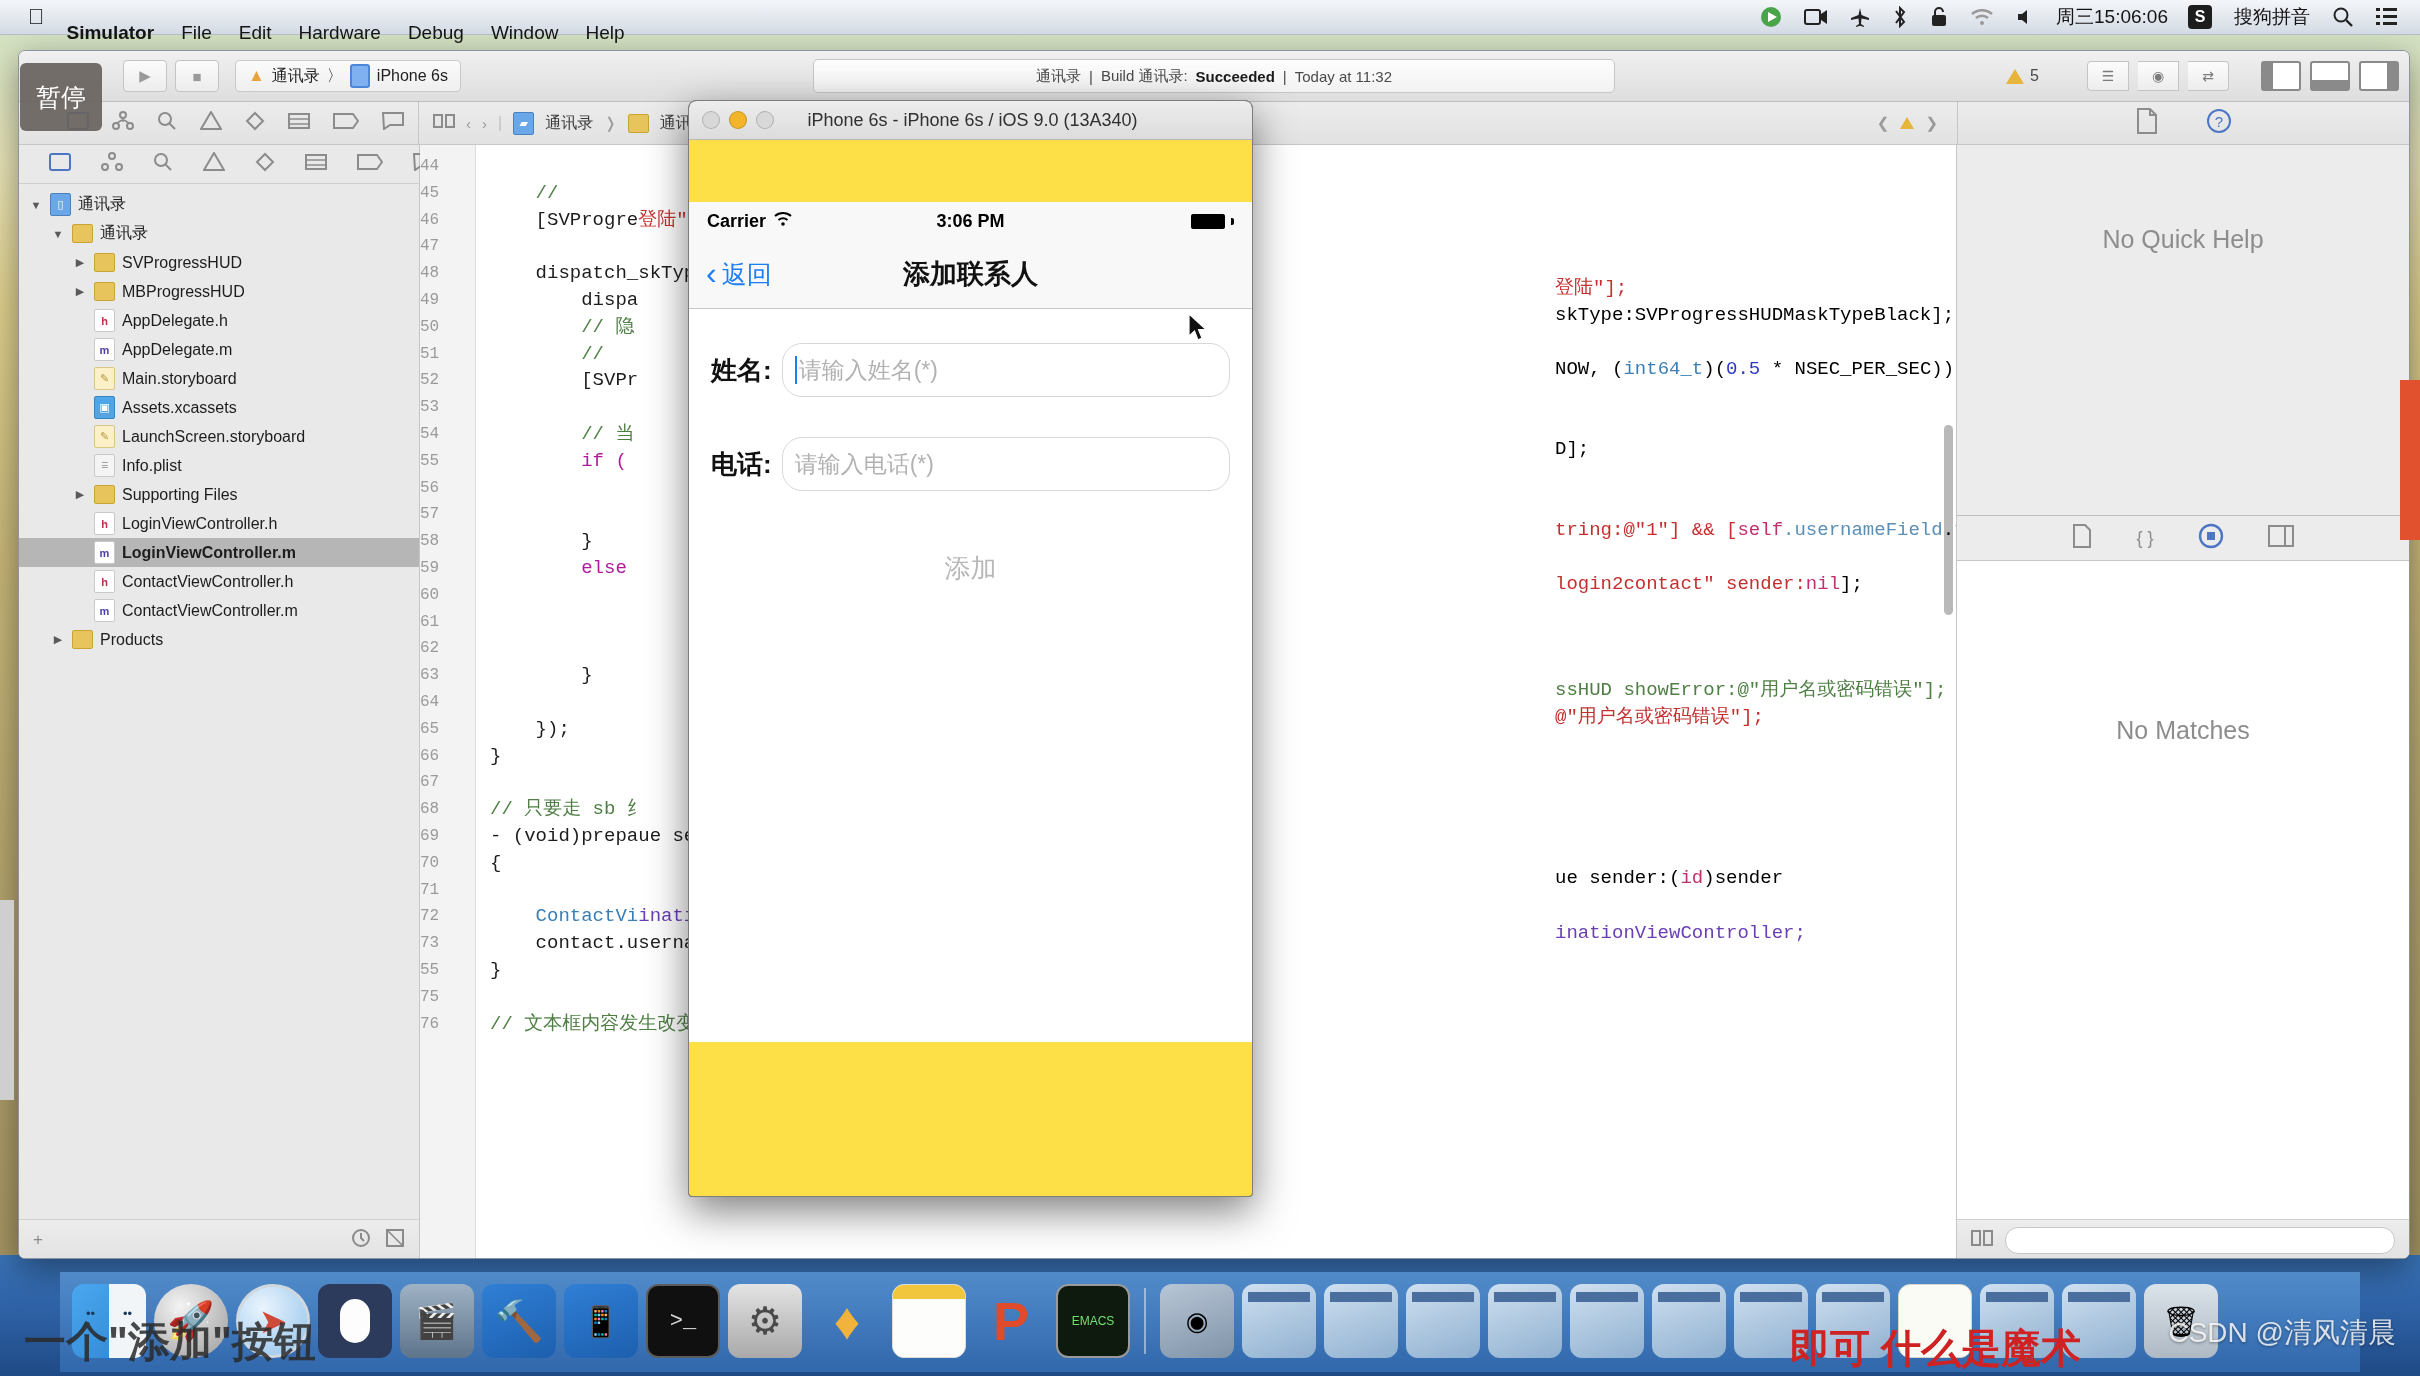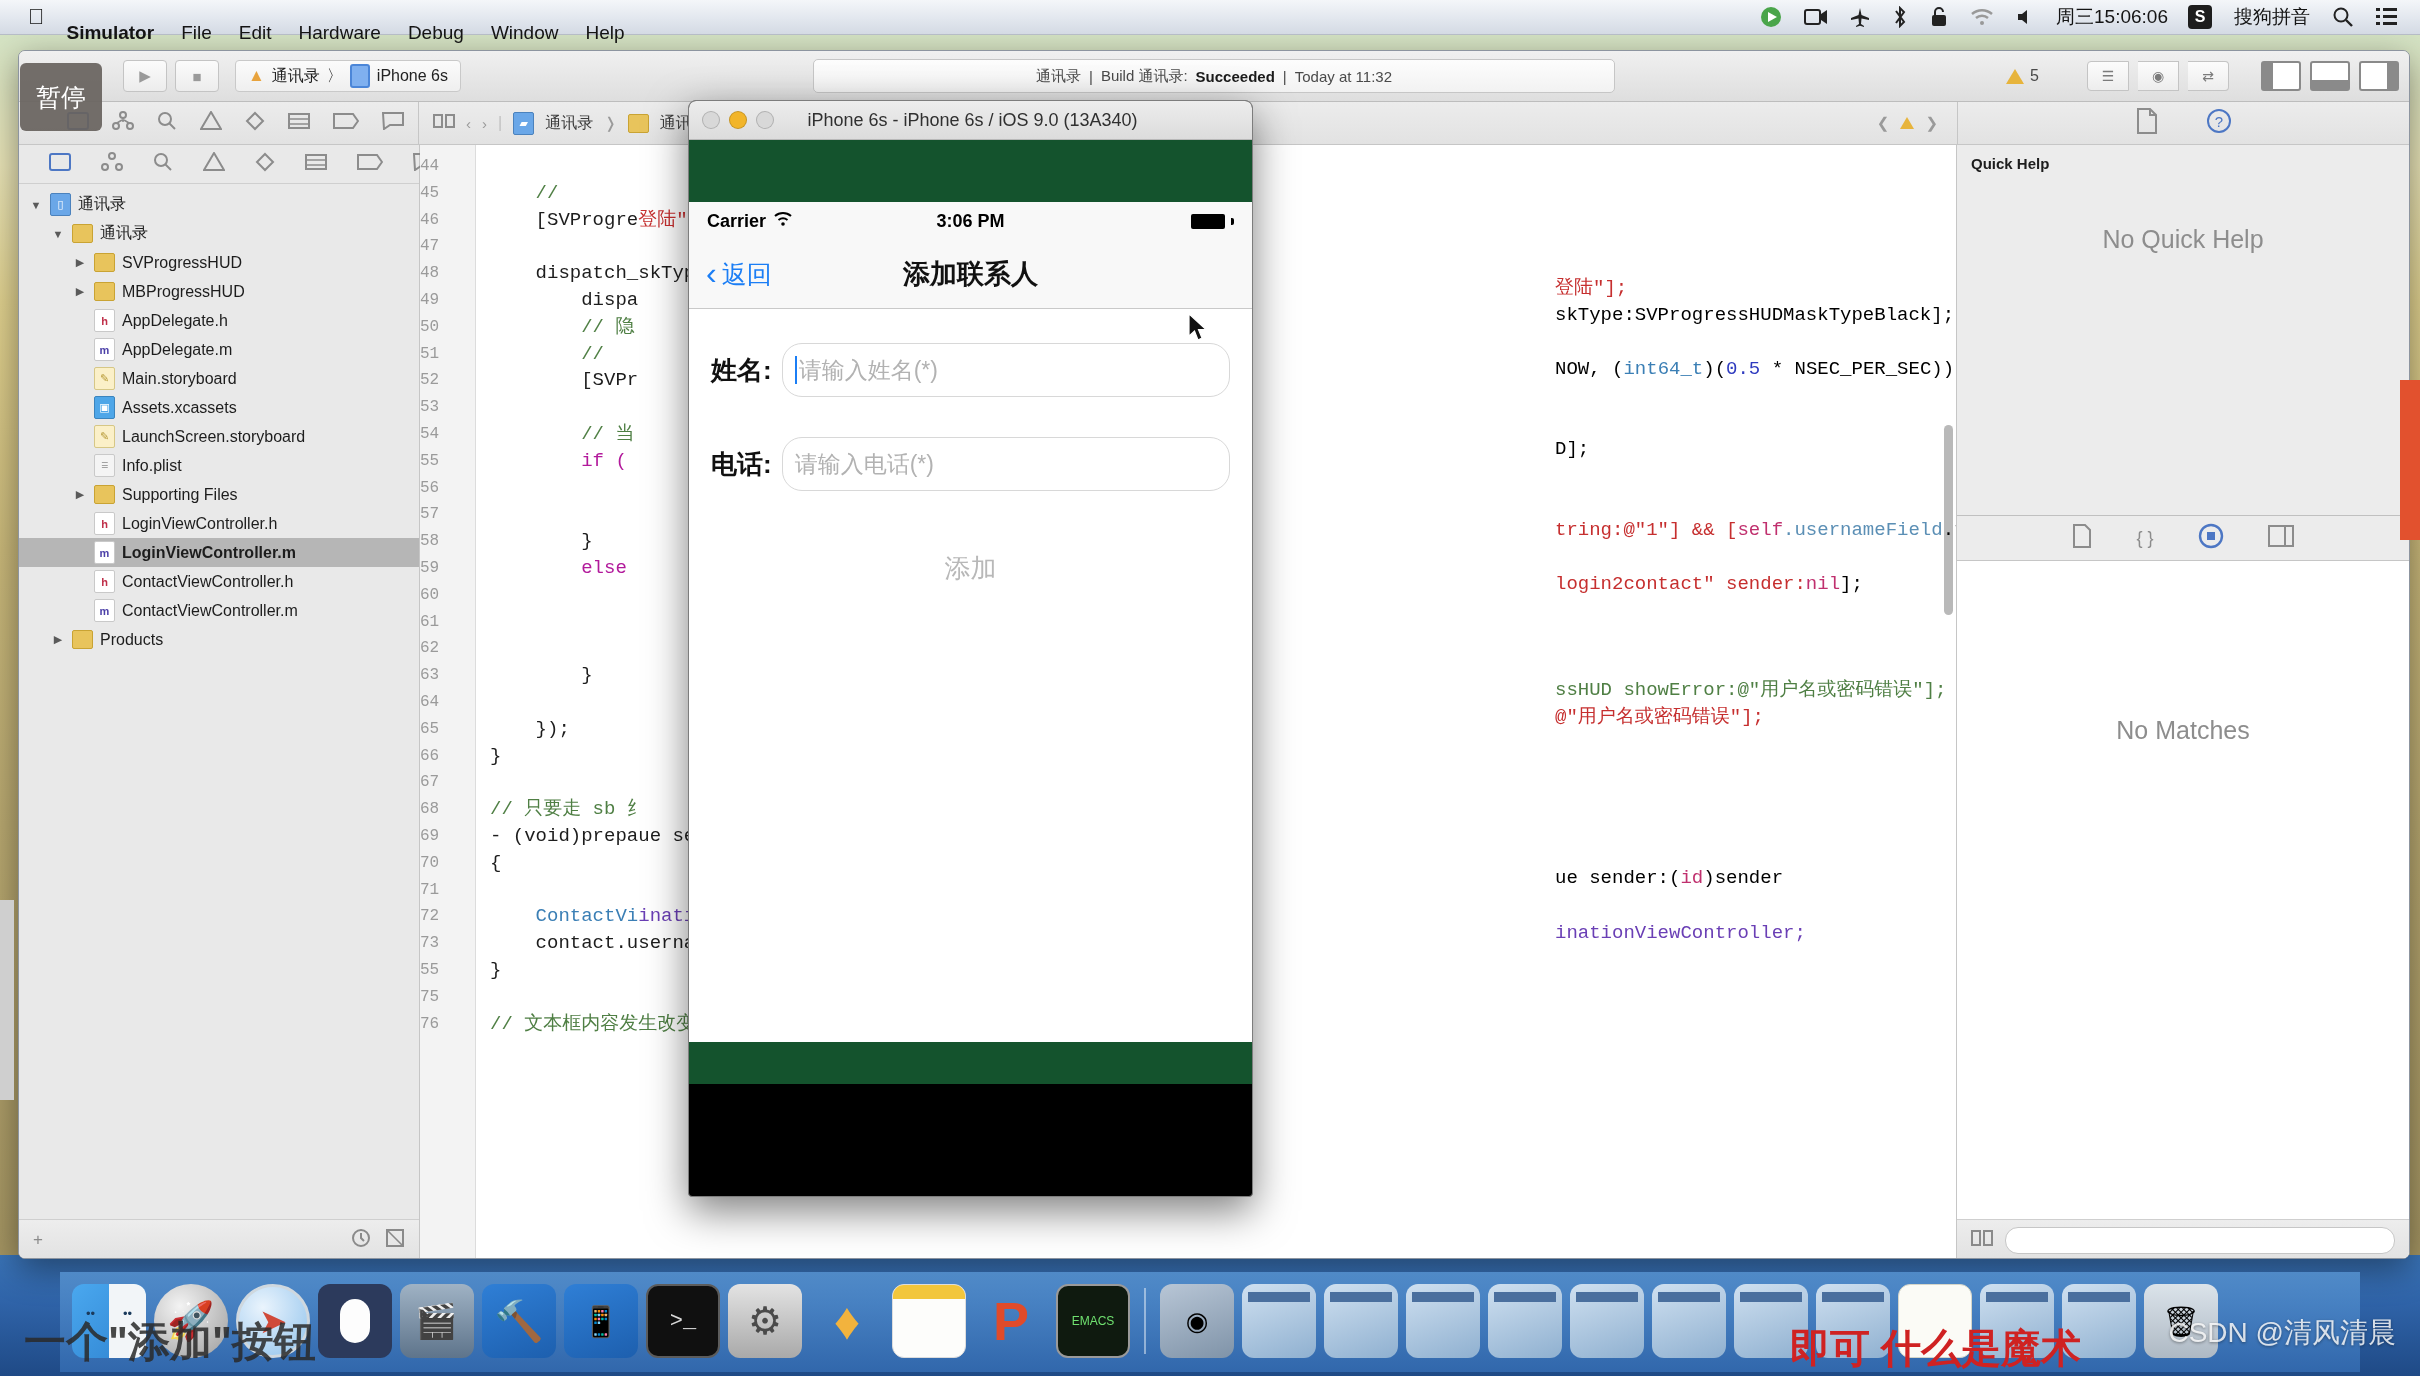--- a/index.html
+++ b/index.html
@@ -127,21 +127,21 @@
   
   #sim{position:absolute;left:688px;top:100px;width:563px;height:1095px;
     background:#000;border:1px solid #7d7d7d;border-radius:8px 8px 4px 4px;
     box-shadow:0 14px 40px rgba(0,0,0,.5);overflow:hidden;z-index:30;}
   #sim-title{height:38px;background:linear-gradient(180deg,#ededed,#dcdcdc);
     border-bottom:1px solid #b8b8b8;display:flex;align-items:center;position:relative;}
   #sim-title .dots{display:flex;gap:9px;margin-left:13px;}
   .dot{width:16px;height:16px;border-radius:50%;border:1px solid rgba(0,0,0,.18);}
   .dot.r{background:#d8d8d8;}.dot.y{background:#f2b52a;}.dot.g{background:#d8d8d8;}
   #sim-title .t{position:absolute;left:4px;right:0;text-align:center;font-size:18px;color:#303030;}
-  #sim-screen{height:944px;background:#14532d;position:relative;}
+  #sim-screen{height:1056px;background:#fde047;position:relative;}
   #sim-app{position:absolute;left:0;right:0;top:62px;height:840px;background:#fff;}
   #ios-status{height:38px;display:flex;align-items:center;padding:0 18px;font-size:18px;
     color:#000;font-weight:bold;position:relative;background:#f8f8f8;}
   #ios-status .right{position:absolute;right:18px;display:flex;align-items:center;gap:6px;}
   .batt{width:34px;height:15px;background:#000;border-radius:2px;}
   .batt-tip{width:3px;height:7px;background:#000;border-radius:0 2px 2px 0;}
   .wifi{font-size:17px;}
   #ios-nav{height:68px;background:#f8f8f8;border-bottom:1px solid #c9c9c9;
     display:flex;align-items:center;position:relative;}
   #ios-nav .back{display:flex;align-items:center;gap:5px;margin-left:17px;color:#1b7ef5;font-size:25px;}
@@ -591,21 +591,20 @@
         <div style="position: absolute; left: 1135px; top: 372px; white-space: pre; font-family: &quot;Liberation Mono&quot;, &quot;DejaVu Sans Mono&quot;, monospace; font-size: 19px; line-height: 26.8px;"><span class="str">tring:@"1"] &amp;&amp; [</span><span class="pink">self</span><span class="prop">.usernameField</span><span>.text</span></div>
         <div style="position: absolute; left: 1135px; top: 426px; white-space: pre; font-family: &quot;Liberation Mono&quot;, &quot;DejaVu Sans Mono&quot;, monospace; font-size: 19px; line-height: 26.8px;"><span class="str">login2contact" sender:</span><span class="pink">nil</span><span>];</span></div>
         <div style="position: absolute; left: 1135px; top: 532px; white-space: pre; font-family: &quot;Liberation Mono&quot;, &quot;DejaVu Sans Mono&quot;, monospace; font-size: 19px; line-height: 26.8px;"><span class="cmt">ssHUD showError:@"用户名或密码错误"];</span></div>
         <div style="position: absolute; left: 1135px; top: 559px; white-space: pre; font-family: &quot;Liberation Mono&quot;, &quot;DejaVu Sans Mono&quot;, monospace; font-size: 19px; line-height: 26.8px;"><span class="str">@"用户名或密码错误"];</span></div>
         <div style="position: absolute; left: 1135px; top: 720px; white-space: pre; font-family: &quot;Liberation Mono&quot;, &quot;DejaVu Sans Mono&quot;, monospace; font-size: 19px; line-height: 26.8px;"><span>ue sender:(</span><span class="pink">id</span><span>)sender</span></div>
         <div style="position: absolute; left: 1135px; top: 775px; white-space: pre; font-family: &quot;Liberation Mono&quot;, &quot;DejaVu Sans Mono&quot;, monospace; font-size: 19px; line-height: 26.8px;"><span class="meth">inationViewController;</span></div>
       </div>
 
     <div id="inspector">
       <div class="insp-pane">
-        <div class="insp-head">Quick Help</div>
         <div class="insp-empty">No Quick Help</div>
       </div>
       <div class="insp-lib">
         <div class="lib-tabs">
           <span>
             <svg width="20" height="24" viewBox="0 0 20 24">
                 <path d="M2 1 h11 l5 5 v17 h-16 z" fill="none" stroke="#8c8c8c" stroke-width="2"></path>
               </svg></span>
           <span>{&nbsp;}</span>
           <span>

